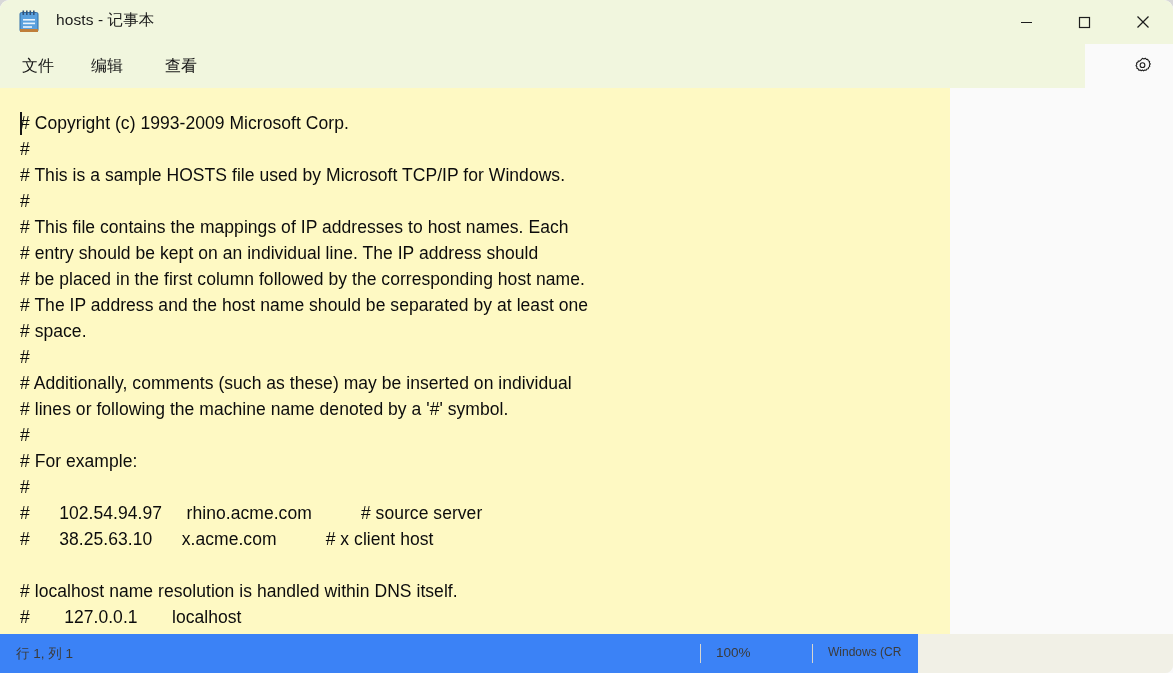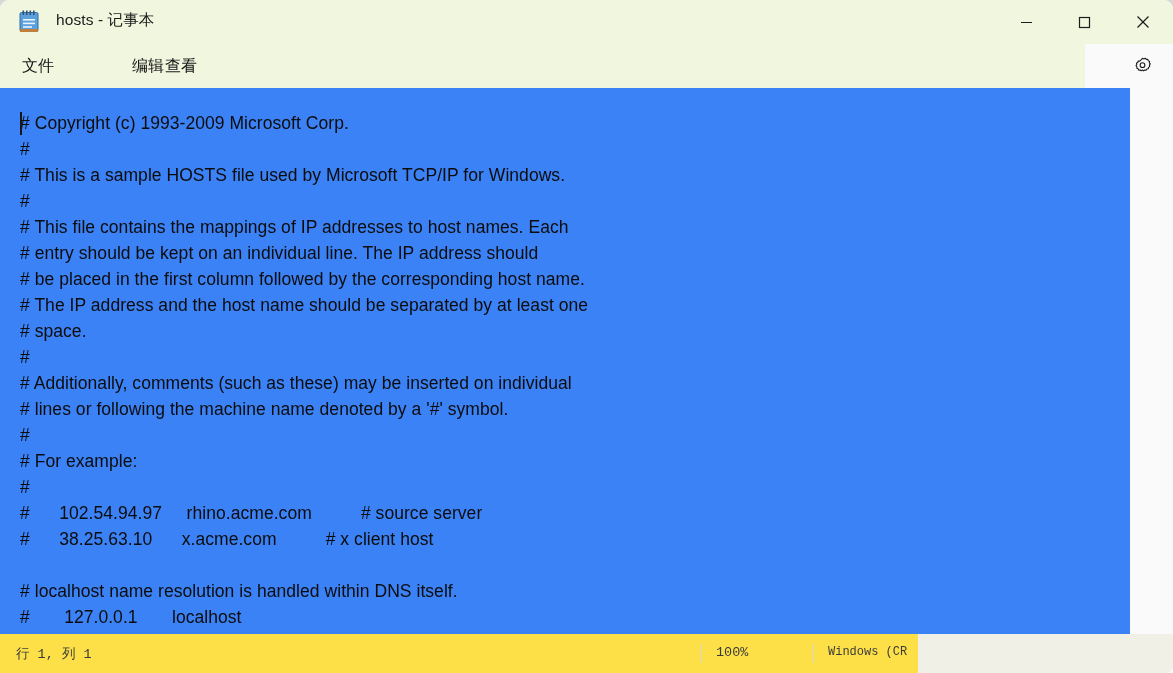--- a/index.html
+++ b/index.html
@@ -74,38 +74,38 @@
     top: 0;
     height: 44px;
     display: flex;
     align-items: center;
     font-size: 16px;
     color: #171717;
     padding: 0 6px;
     white-space: nowrap;
   }
   #menu-file { left: 16px; }
-  #menu-edit { left: 85px; margin-left: 41px; }
+  #menu-edit { left: 85px; }
   #menu-view { left: 159px; }
   #settings-btn {
     position: absolute;
     left: 1125px; top: 6px;
     width: 34px; height: 32px;
     display: flex;
     align-items: center;
     justify-content: center;
   }
 
   
   #editor {
     position: absolute;
     left: 0; top: 88px;
-    width: 1130px;
+    width: 950px;
     height: 546px;
-    background: #3b82f6;
+    background: #fef9c3;
     overflow: hidden;
   }
   #editor-text {
     position: absolute;
     left: 20px;
     top: 22px;
     margin: 0;
     font-family: "Liberation Sans", "DejaVu Sans", sans-serif;
     font-size: 17.5px;
     line-height: 26px;
@@ -130,23 +130,22 @@
     height: 39px;
     background: #f3f2ed;
     border-bottom-left-radius: 8px;
     border-bottom-right-radius: 8px;
   }
   #status-clip {
     position: absolute;
     left: 0; top: 0;
     width: 918px;
     height: 39px;
-    background: #fde047;
-    overflow: hidden;
-    font-family: Liberation Mono, monospace;
+    background: #3b82f6;
+    overflow: hidden;
   }
   #status-pos {
     position: absolute;
     left: 16px; top: 11px;
     font-size: 13.5px;
     color: #3b3b3b;
     white-space: nowrap;
   }
   #status-zoom {
     position: absolute;

